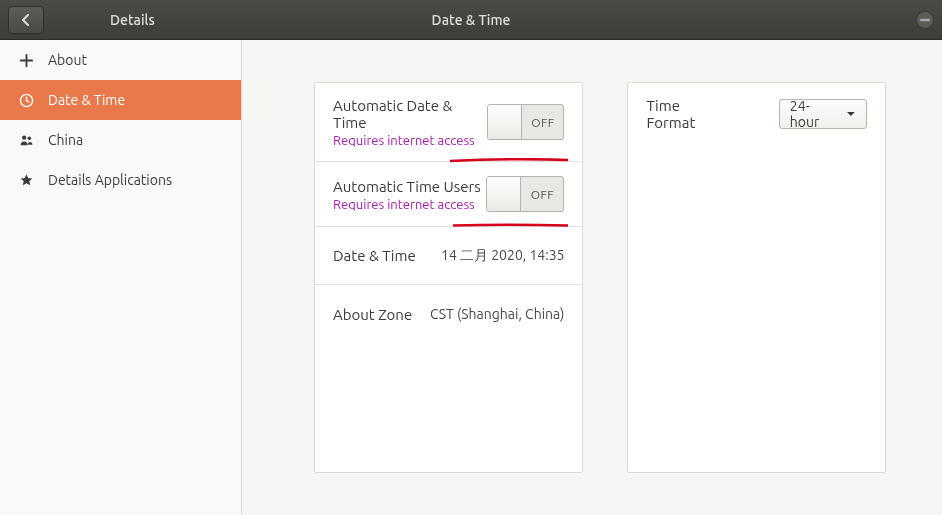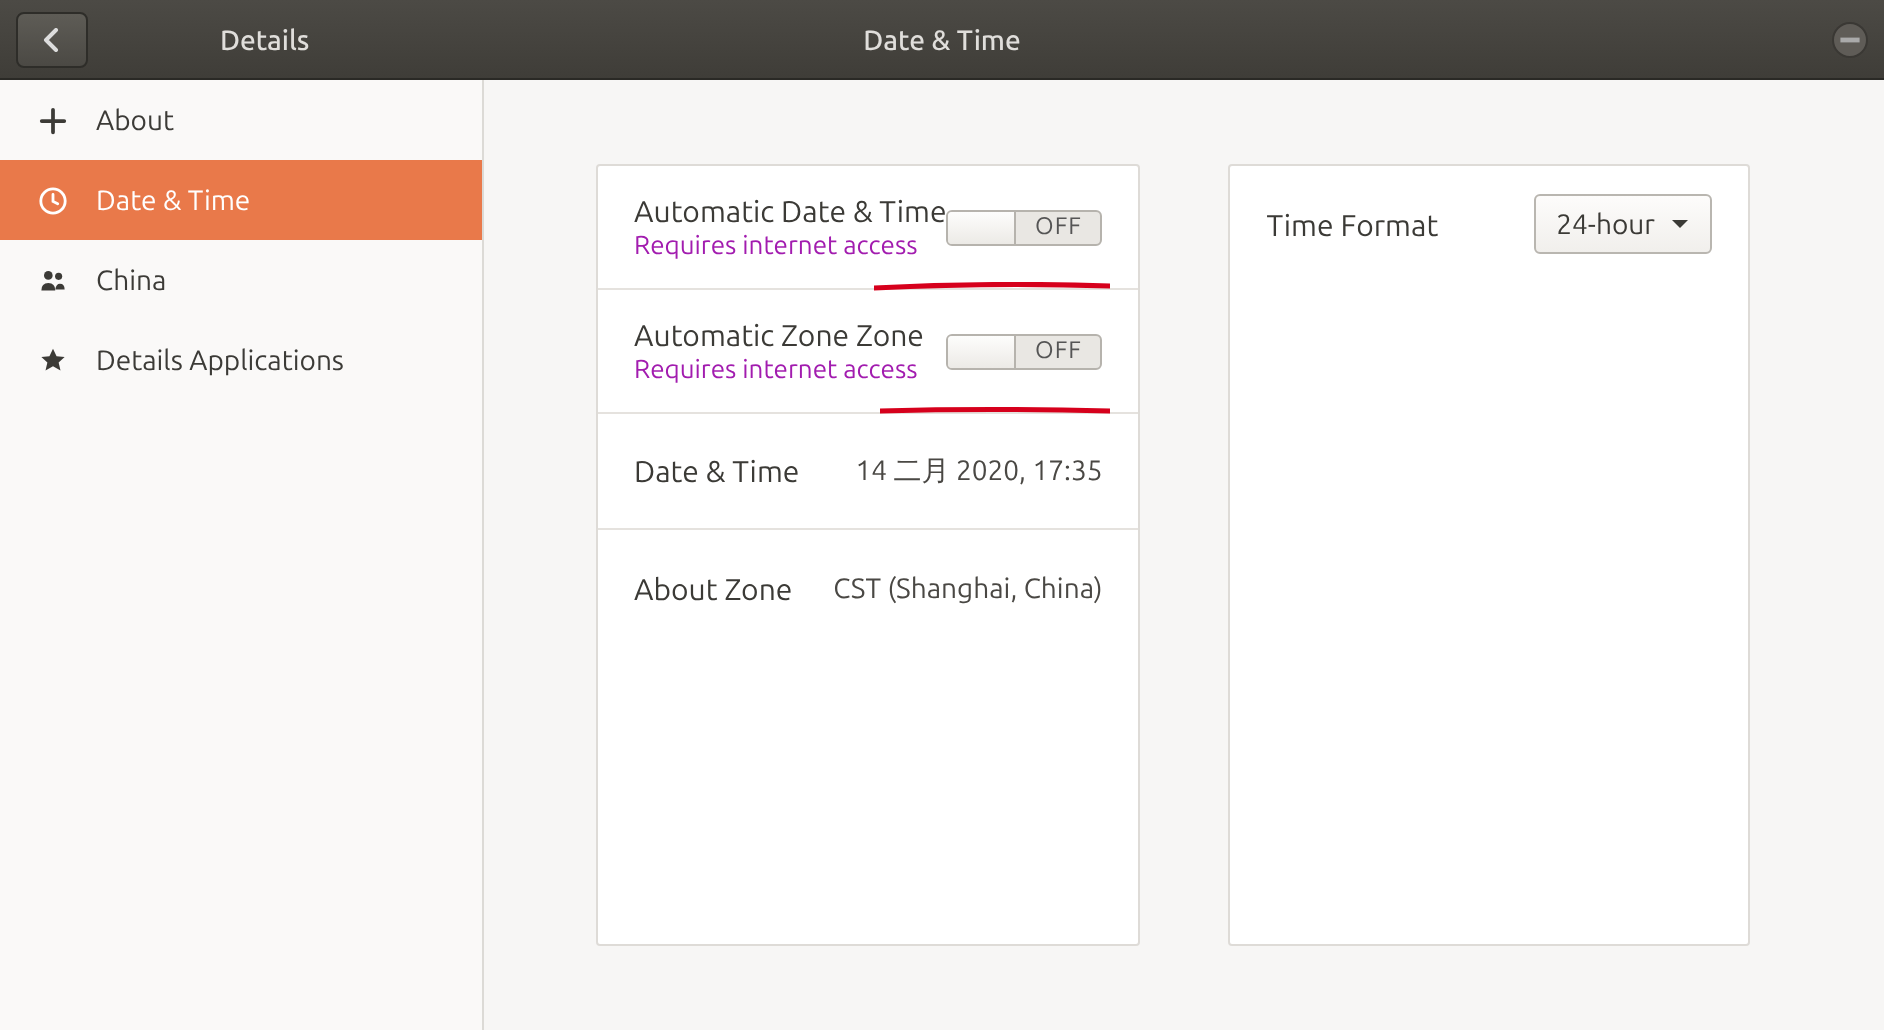--- a/index.html
+++ b/index.html
@@ -59,20 +59,21 @@
       background: #5f5c57;
       border: 1px solid #3a3834;
       display: flex;
       align-items: center;
       justify-content: center;
       color: #aaa;
     }
     .main {
       display: flex;
       height: calc(100% - 40px);
+      gap: 16px;
     }
     .sidebar {
       width: 242px;
       background: #faf9f8;
       border-right: 1px solid #dcdad6;
     }
     .sidebar-item {
       display: flex;
       align-items: center;
       padding: 12px 18px;
@@ -121,21 +122,21 @@
     .row-labels {
       display: flex;
       flex-direction: column;
       gap: 2px;
     }
     .row-title { font-size: 15px; color: #3b3a36; }
     .row-sub { font-size: 13px; color: #a21caf; }
     .row-value { font-size: 14px; color: #4a4844; }
     .toggle {
       width: 78px;
-      height: 18px;
+      height: 36px;
       border: 1px solid #b6b3ad;
       border-radius: 3px;
       background: #e9e7e3;
       display: flex;
       align-items: center;
       overflow: hidden;
       font-size: 12px;
       color: #555;
     }
     .toggle .knob {
@@ -249,35 +250,35 @@
           <div class="knob"></div>
           <div class="tlabel">OFF</div>
         </div>
         <svg class="annot long" viewBox="0 0 118 5" preserveAspectRatio="none">
             <path d="M0 3 Q 60 0 118 2" stroke="#d6001c" stroke-width="2.5" fill="none" stroke-linecap="round"></path>
           </svg>
       </div>
 
       <div class="row">
         <div class="row-labels">
-          <span class="row-title">Automatic Zone Zone</span>
+          <span class="row-title">Automatic Time Users</span>
           <span class="row-sub">Requires internet access</span>
         </div>
         <div class="toggle">
           <div class="knob"></div>
           <div class="tlabel">OFF</div>
         </div>
         <svg class="annot" viewBox="0 0 115 5" preserveAspectRatio="none">
             <path d="M0 2.5 Q 55 1 115 2.5" stroke="#d6001c" stroke-width="2.5" fill="none" stroke-linecap="round"></path>
           </svg>
       </div>
 
       <div class="row">
         <span class="row-title">Date &amp; Time</span>
-        <span class="row-value">14 二月 2020, 17:35</span>
+        <span class="row-value">14 二月 2020, 14:35</span>
       </div>
 
       <div class="row">
         <span class="row-title">About Zone</span>
         <span class="row-value">CST (Shanghai, China)</span>
       </div>
 
     </div>
 
     <div class="group">

